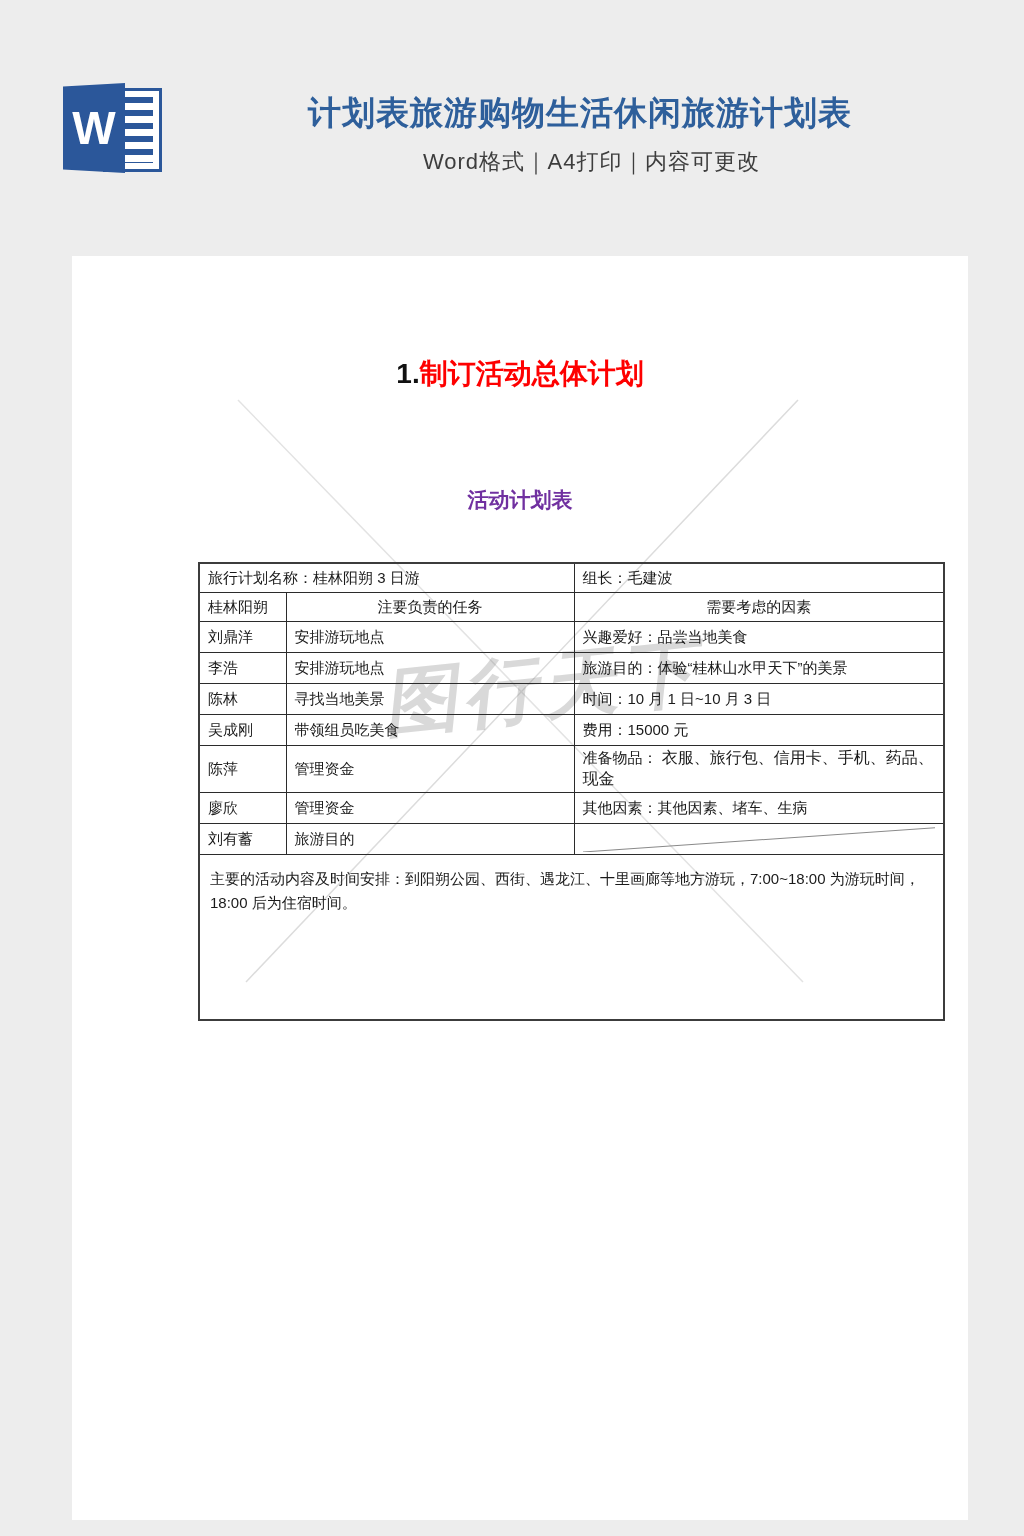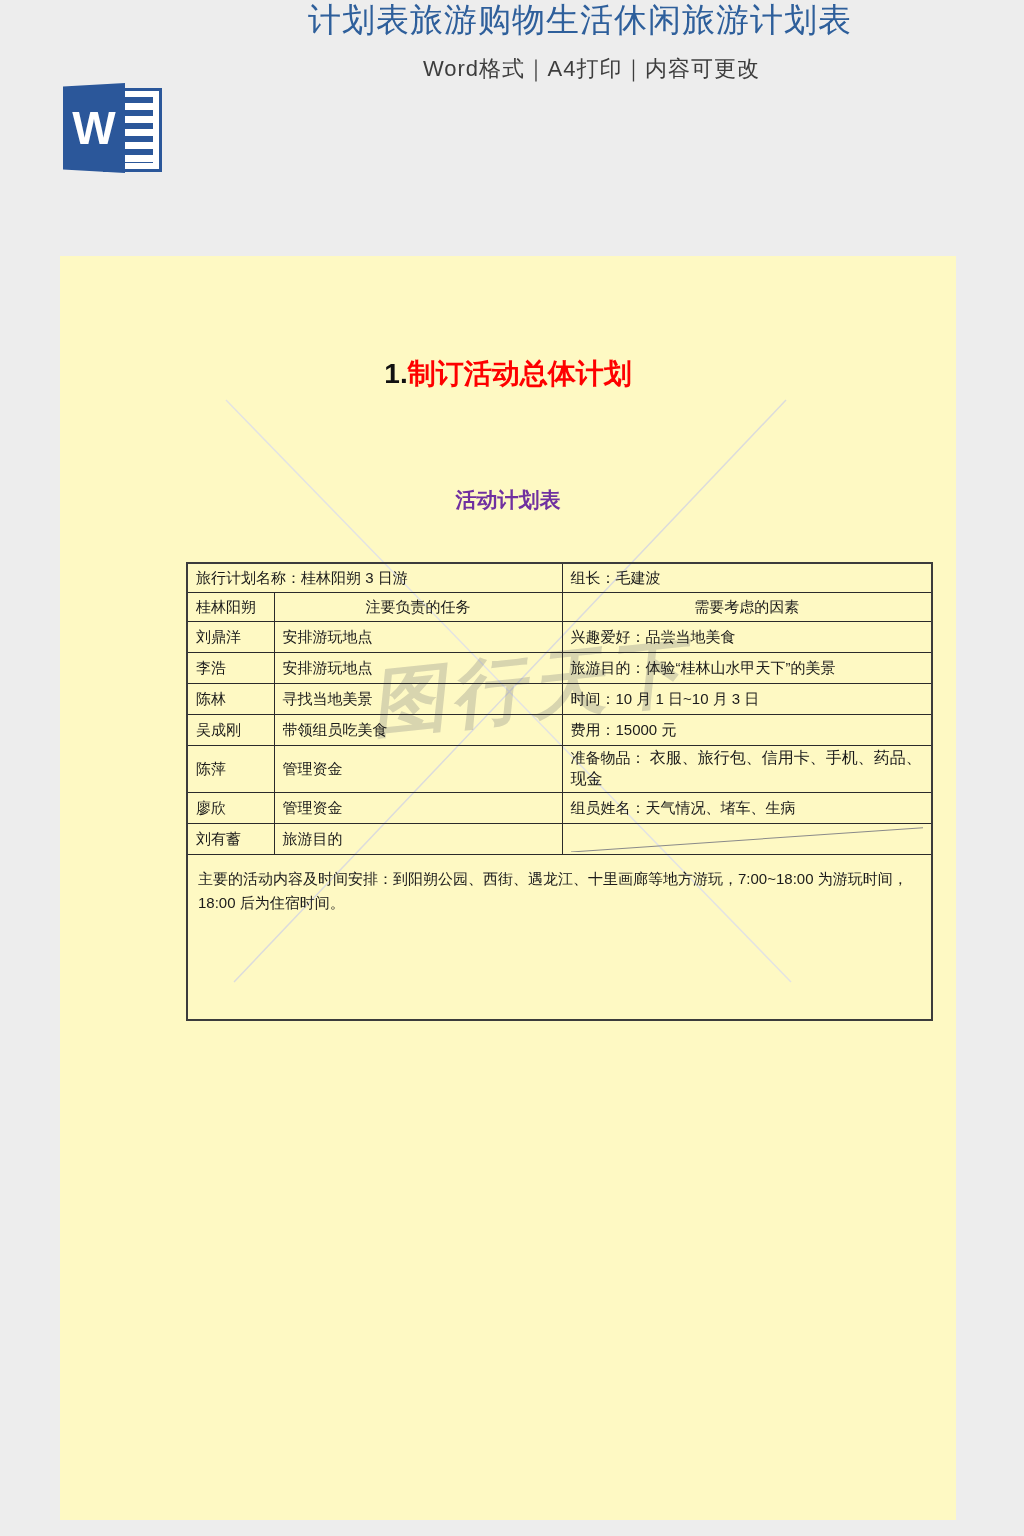--- a/index.html
+++ b/index.html
@@ -25,32 +25,33 @@
   }
   .word-icon .w-panel{
     position:absolute;left:0;top:0;width:62px;height:90px;
     background:#2b579a;
     clip-path:polygon(0 4%,100% 0,100% 100%,0 96%);
     display:flex;align-items:center;justify-content:center;
   }
   .word-icon .w-letter{color:#ffffff;font-size:46px;font-weight:bold;line-height:1;}
   .header-text{position:absolute;left:160px;top:0;width:840px;text-align:center;}
   .header-title{
-    font-size:33px;font-weight:normal;color:#2e5f9b;
+    margin-top:93px;
+    font-size:33px;font-weight:bold;color:#2e5f9b;
     letter-spacing:1px;line-height:40px;
   }
   .header-subtitle{
     margin-top:14px;
     font-size:22px;color:#3d3d3d;letter-spacing:1px;padding-left:23px;
   }
 
   
   .doc-page{
-    position:absolute;left:60px;top:256px;width:896px;height:1264px;
-    background:#fef9c3;
+    position:absolute;left:72px;top:256px;width:896px;height:1264px;
+    background:#ffffff;
   }
   .wm-lines{position:absolute;left:0;top:0;width:896px;height:1264px;pointer-events:none;}
   .doc-heading{
     position:absolute;left:0;top:100px;width:100%;
     text-align:center;font-size:28px;font-weight:bold;line-height:36px;
   }
   .doc-heading .h-num{color:#111111;}
   .doc-heading .h-text{color:#fe0000;}
   .doc-subheading{
     position:absolute;left:0;top:230px;width:100%;
@@ -172,21 +173,21 @@
 
       <tr class="r-member">
         <td>陈萍</td>
         <td>管理资金</td>
         <td class="factor-cell"><span>准备物品：</span> <span class="small-items">衣服、旅行包、信用卡、手机、药品、现金</span></td>
       </tr>
 
       <tr class="r-member">
         <td>廖欣</td>
         <td>管理资金</td>
-        <td class="factor-cell">组员姓名：天气情况、堵车、生病</td>
+        <td class="factor-cell">其他因素：其他因素、堵车、生病</td>
       </tr>
 
       <tr class="r-member">
         <td>刘有蓄</td>
         <td>旅游目的</td>
         <td class="diag-cell">
           <svg viewBox="0 0 370 30" preserveAspectRatio="none">
             <line x1="0" y1="30" x2="370" y2="2" stroke="#8a8a8a" stroke-width="1.2"></line>
           </svg>
         </td>

